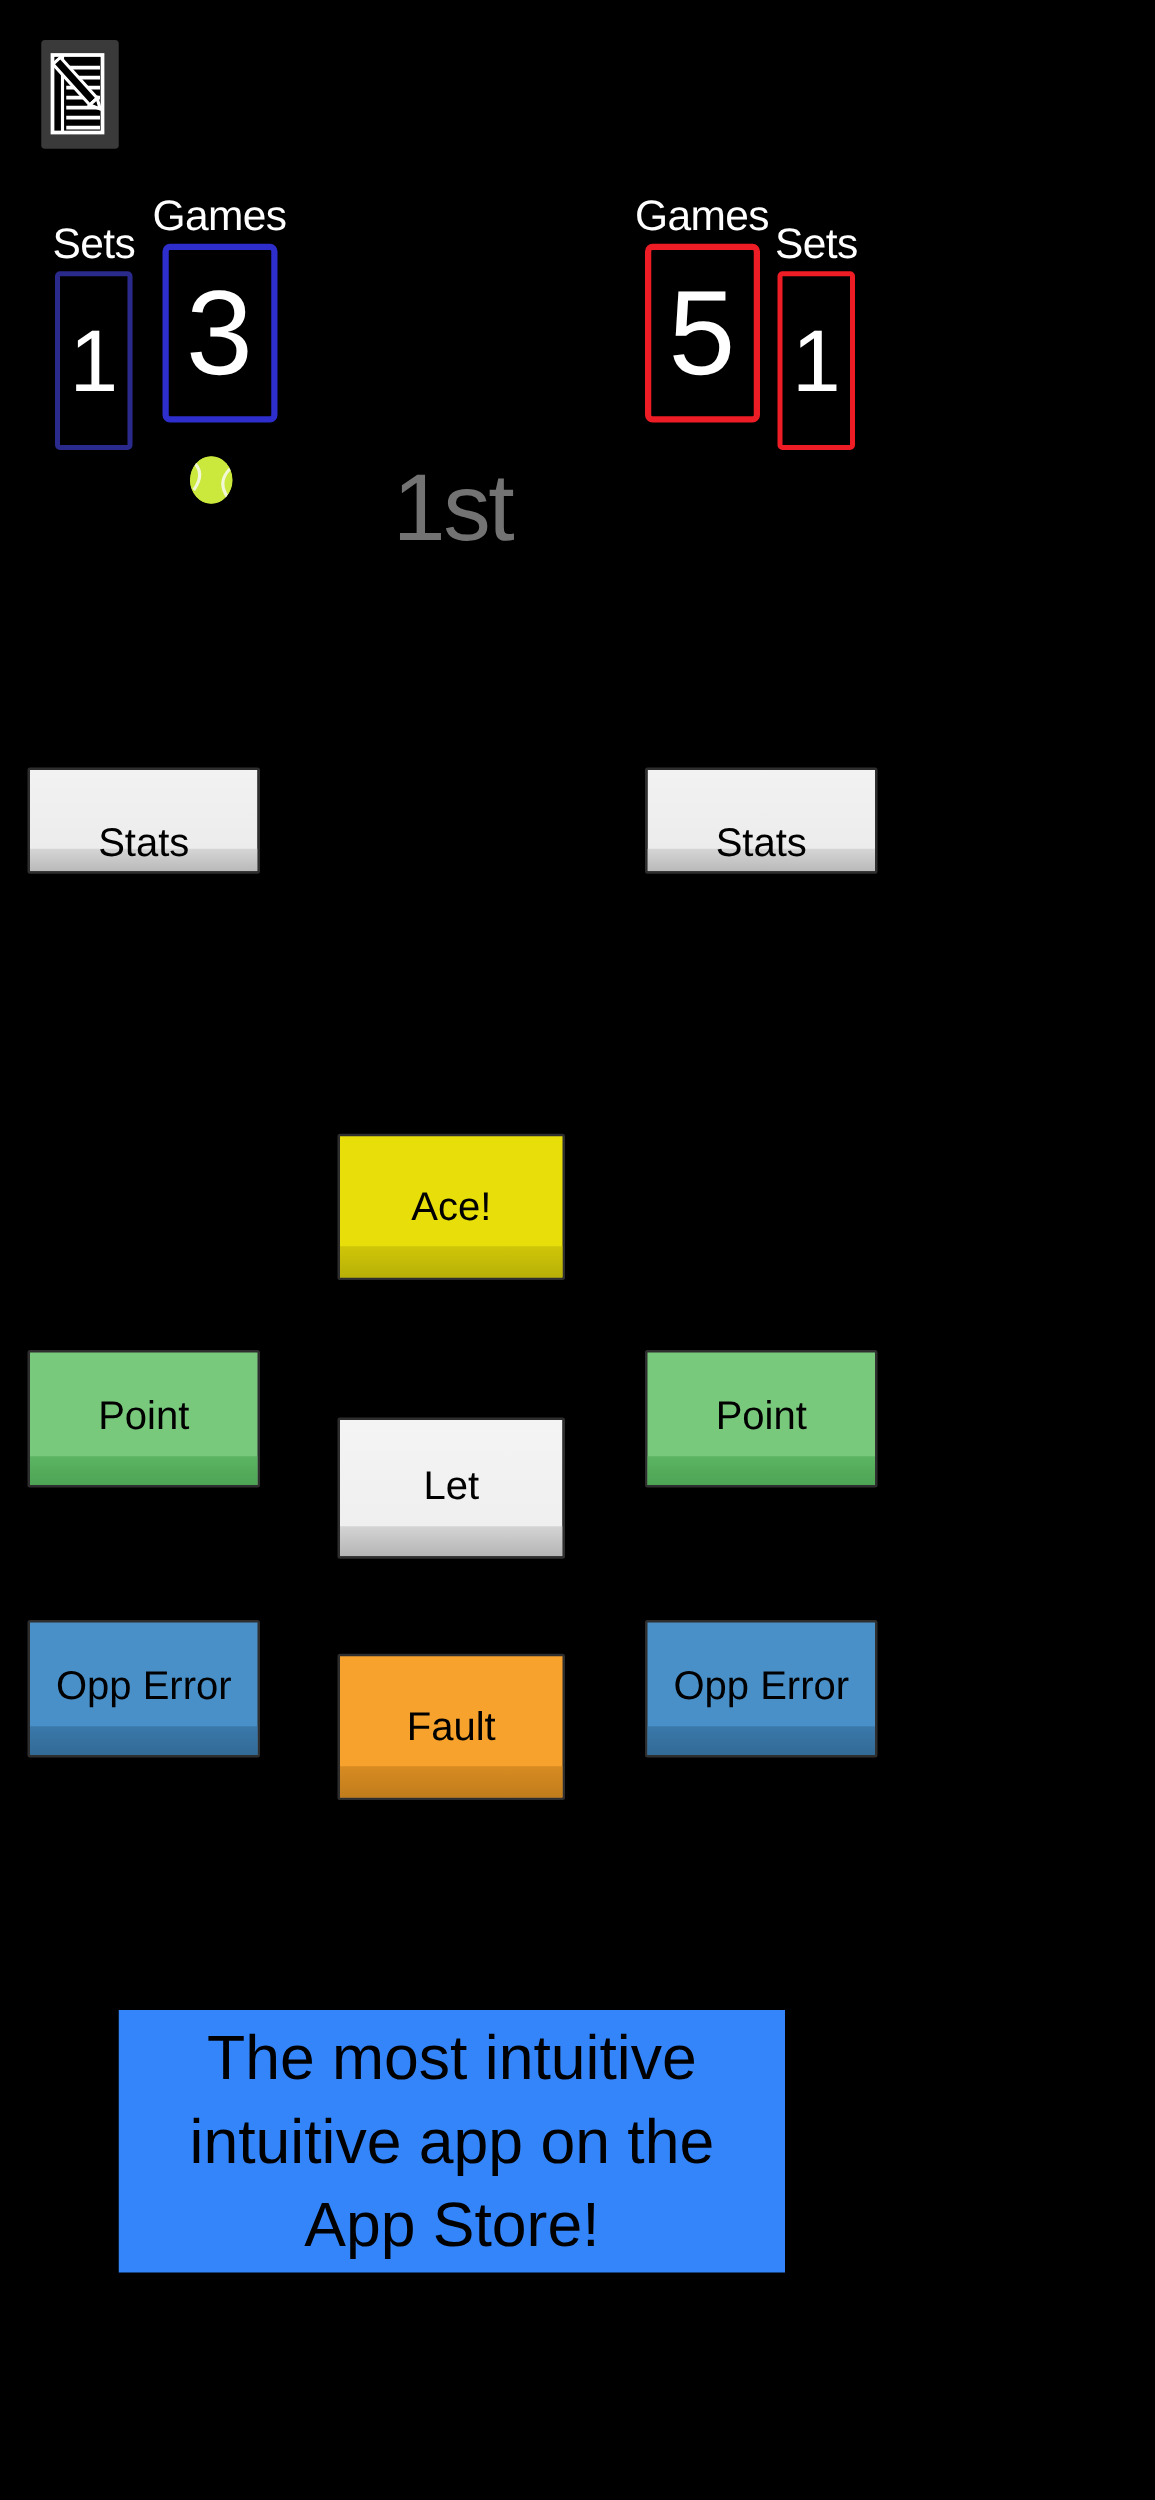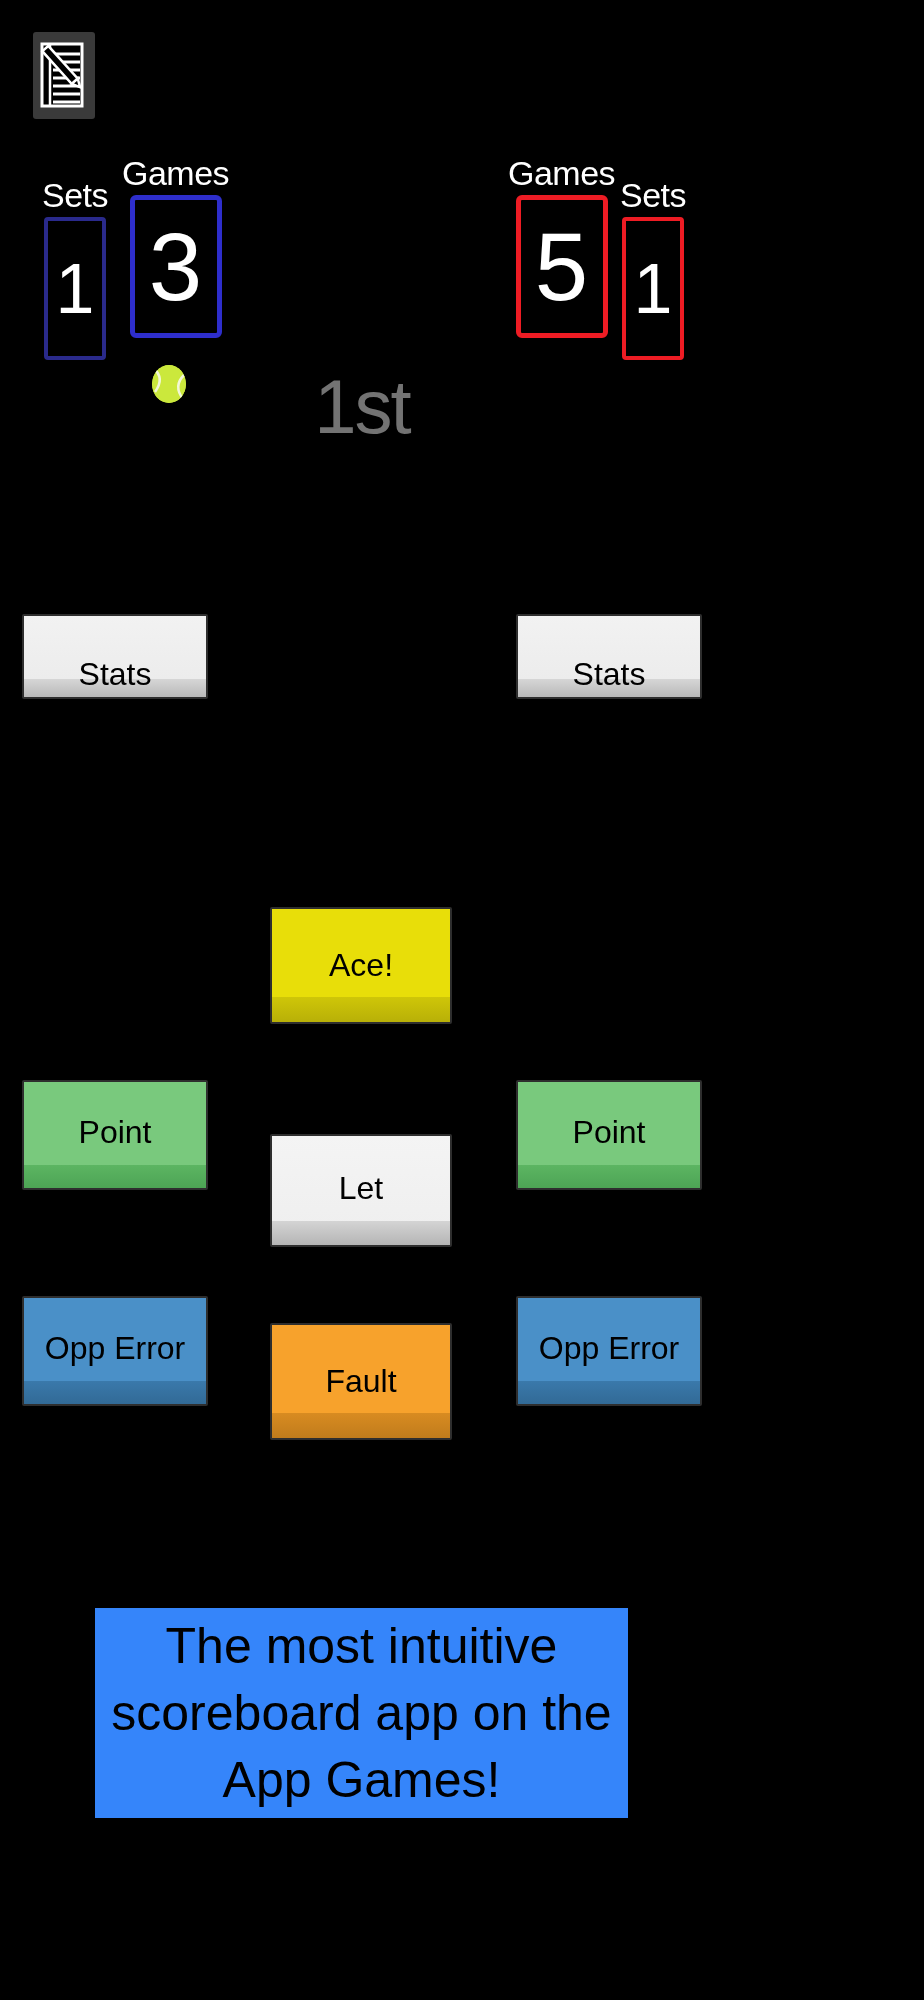--- a/index.html
+++ b/index.html
@@ -343,13 +343,13 @@
 </div>
 
 <div class="btn btn-opp" id="btn-opp-right">
   <span class="btn-label">Opp Error</span>
 </div>
 
 <div class="btn btn-fault">
   <span class="btn-label">Fault</span>
 </div>
 
-<div class="ad-banner">The most intuitive scoreboard app on the App Games!</div>
+<div class="ad-banner">The most intuitive intuitive app on the App Store!</div>
 
 </body></html>

